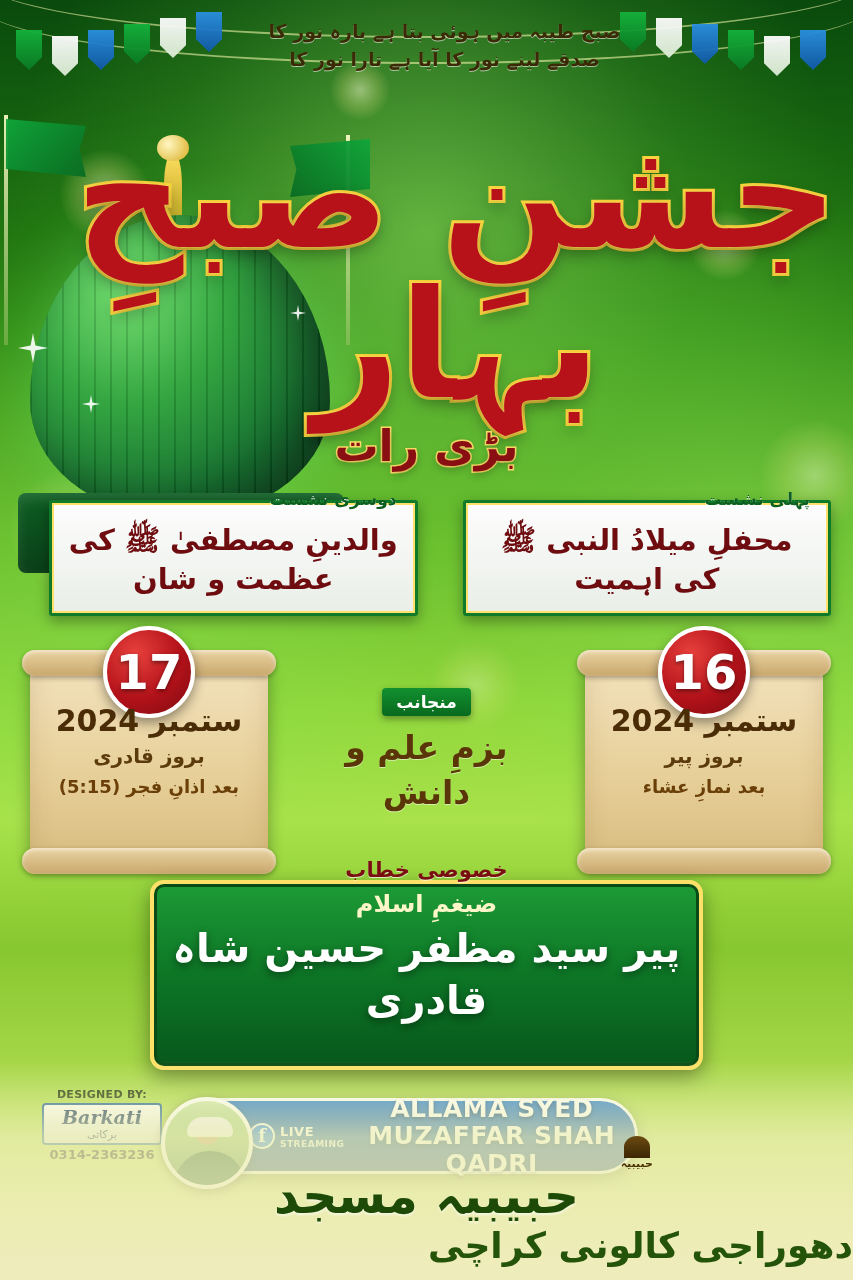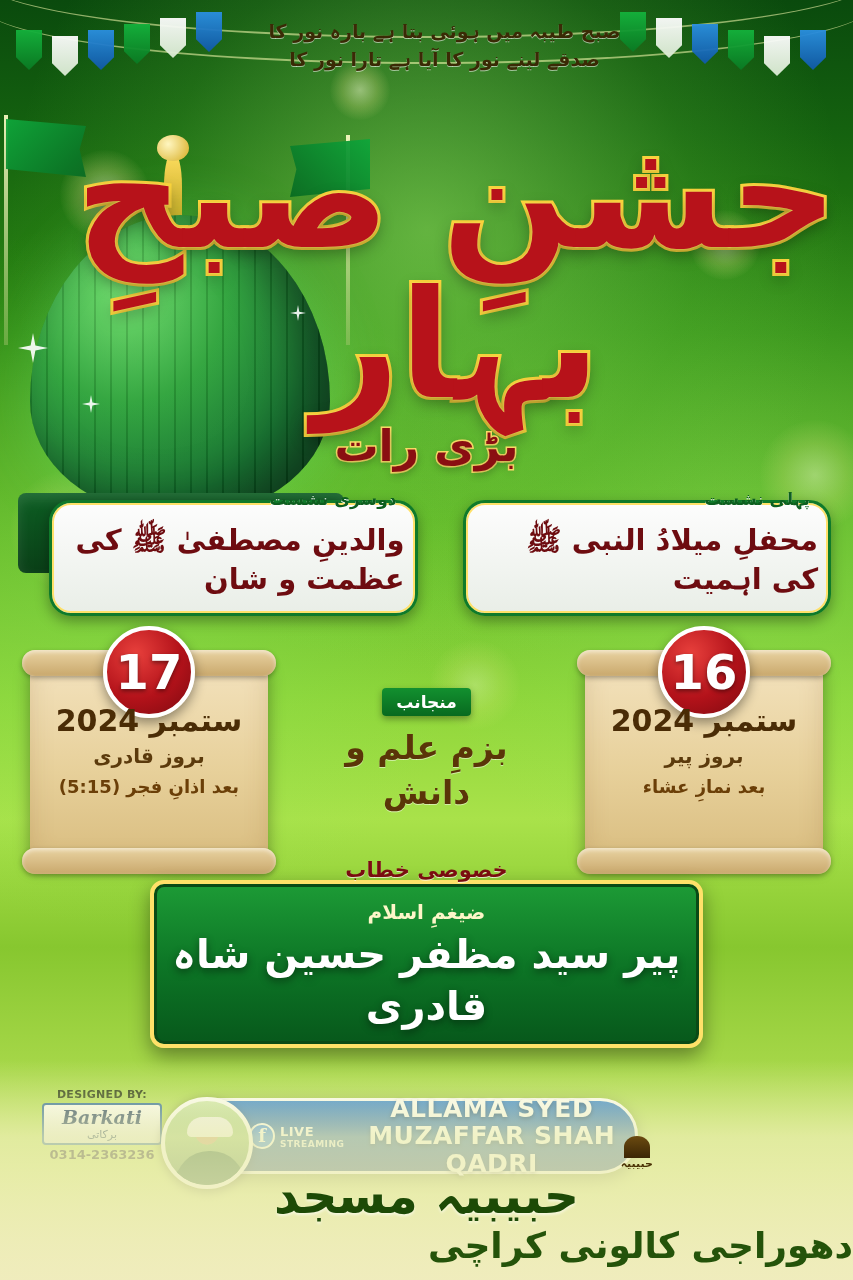--- a/index.html
+++ b/index.html
@@ -174,23 +174,24 @@
     display: flex;
     flex-direction: row-reverse;
     gap: 18px;
     justify-content: center;
   }
   .session {
     position: relative;
     flex: 1;
     background: linear-gradient(180deg, #fdfdfd 0%, #e9eee7 100%);
     border: 3px solid #0f7a2a;
-    border-radius: 22px;
+    border-radius: 3px;
     box-shadow: 0 5px 14px rgba(0,0,0,0.35), inset 0 0 0 2px #ffe169;
     padding: 18px 10px 14px;
+    text-align: center;
     direction: rtl;
     margin-left: 27px;
   }
   .session-kicker {
     position: absolute;
     top: -14px; right: 18px;
     direction: rtl;
     font-size: 17px;
     font-weight: bold;
     color: #0d5f1f;
@@ -301,44 +302,44 @@
     color: #5a3508;
     line-height: 1.35;
     text-shadow: 0 1px 0 rgba(255,255,255,0.5);
   }
 
   
   .speaker {
     position: absolute;
     left: 150px; right: 150px;
     top: 880px;
-    height: 168px;
+    height: 190px;
     border-radius: 14px;
     background: linear-gradient(180deg, #1d9b36 0%, #0d7626 50%, #07581b 100%);
     border: 4px solid #ffe169;
     box-shadow: 0 8px 20px rgba(0,0,0,0.4), inset 0 0 0 3px #0a4a16;
     text-align: center;
     direction: rtl;
     padding-top: 6px;
   }
   .speaker-kicker {
     position: absolute;
     top: -26px; left: 0; right: 0;
     direction: rtl;
     font-size: 21px;
     font-weight: bold;
     color: #7a0d10;
     text-shadow: 0 1px 0 rgba(255,255,255,0.65);
   }
   .speaker-pre {
     direction: rtl;
-    font-size: 20px;
+    font-size: 24px;
     font-weight: bold;
     color: #fdf6c8;
-    margin-top: 10px;
+    margin-top: 0;
   }
   .speaker-name {
     direction: rtl;
     font-size: 40px;
     font-weight: bold;
     color: #ffffff;
     line-height: 1.3;
     margin-top: 4px;
     text-shadow: 0 3px 8px rgba(0,0,0,0.45);
   }

